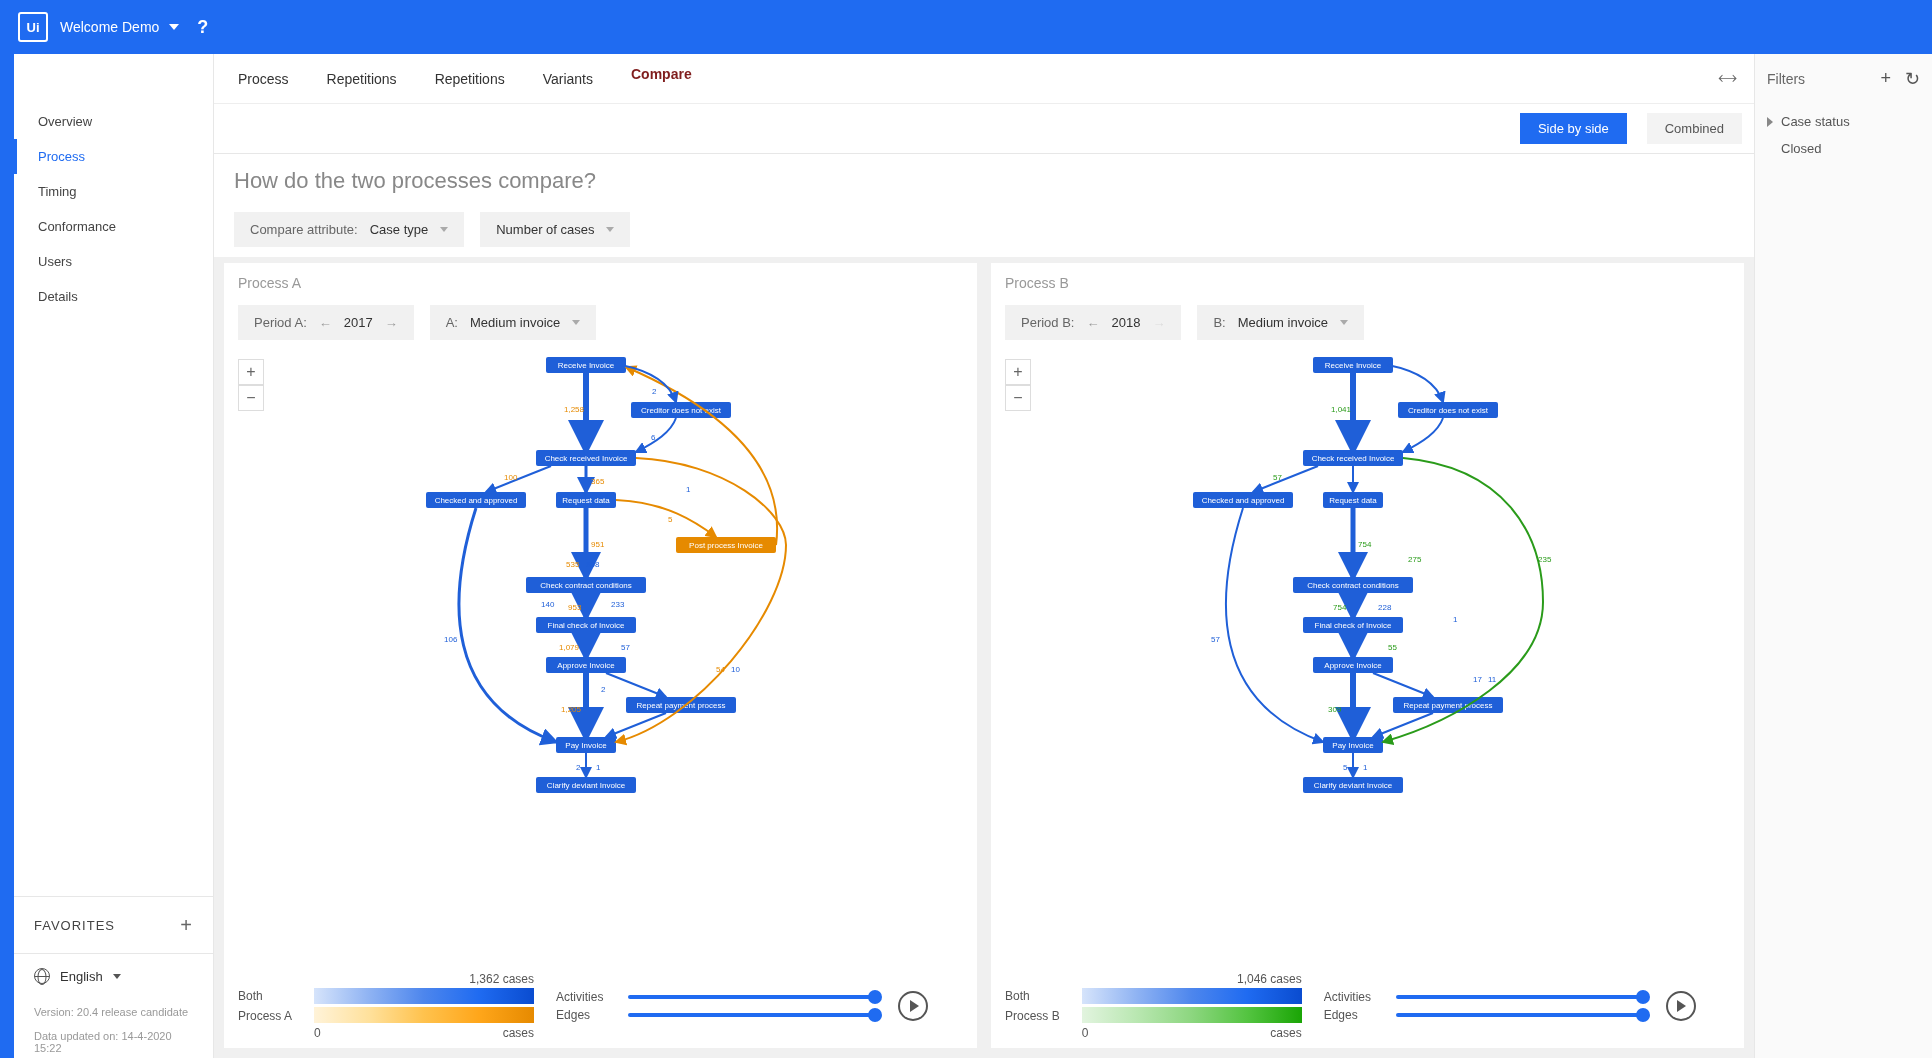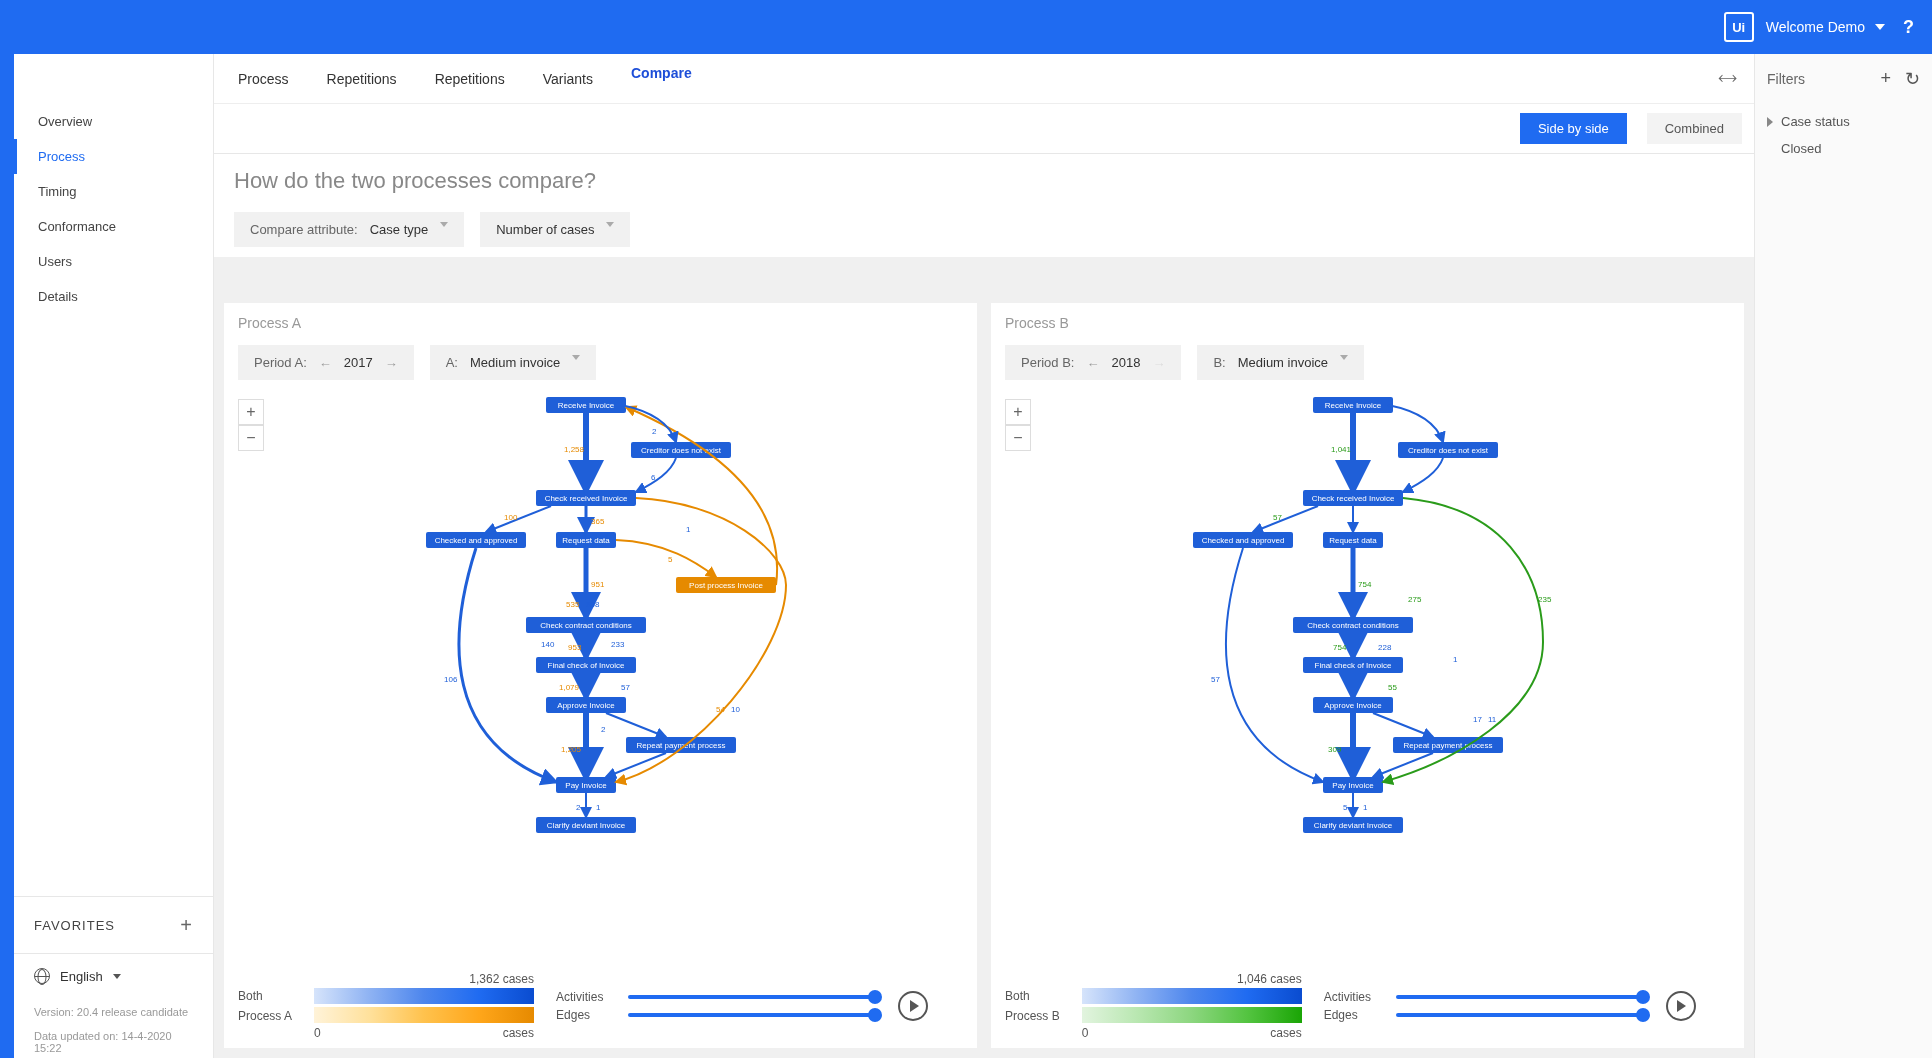--- a/index.html
+++ b/index.html
@@ -1,17 +1,17 @@
 <!DOCTYPE html>
 <html><head>
 <meta charset="utf-8">
 <style>
   * { box-sizing: border-box; margin: 0; padding: 0; }
   body { font-family: "Segoe UI", Arial, sans-serif; font-size: 13px; color: #333; background: #fff; width: 1932px; height: 1058px; overflow: hidden; }
-  .header { background: #1f6bf1; color: #fff; height: 54px; display: flex; align-items: center; padding: 0 18px; justify-content: flex-end; }
+  .header { background: #1f6bf1; color: #fff; height: 54px; display: flex; align-items: center; padding: 0 18px; }
   .logo { width: 30px; height: 30px; border: 2px solid #fff; border-radius: 3px; display:flex; align-items:center; justify-content:center; font-weight:bold; font-size:13px; margin-right: 12px; }
   .app-title { font-size: 20px; font-weight:600; flex:1; }
   .user-menu { display:flex; align-items:center; gap:10px; font-size:14px; cursor:pointer; }
   .caret-down { width:0;height:0;border-left:5px solid transparent;border-right:5px solid transparent;border-top:6px solid #fff; }
   .help-icon { font-size:18px; font-weight:bold; cursor:pointer; margin-left:18px; }
   .layout { display:flex; height: 1004px; }
   .sidebar-edge { width:14px; background:#1f6bf1; }
   .sidebar { width: 200px; background:#fff; border-right:1px solid #e7e7e7; display:flex; flex-direction:column;justify-content:flex-end; }
   .nav { padding-top: 50px; }
   .nav-item { padding: 10px 24px; cursor:pointer; color:#444; }
@@ -21,36 +21,36 @@
   .plus { font-size:20px; color:#666; cursor:pointer; line-height:1; }
   .lang { border-top:1px solid #e7e7e7; padding:14px 20px; display:flex; align-items:center; gap:10px; cursor:pointer; color:#333; }
   .globe { width:16px;height:16px;border:1.5px solid #555;border-radius:50%; position:relative; }
   .globe::before{content:"";position:absolute;top:0;left:50%;width:7px;height:14px;border:1.5px solid #555;border-radius:50%;transform:translateX(-50%);}
   .globe::after{content:"";position:absolute;top:50%;left:0;width:14px;height:0;border-top:1.5px solid #555;}
   .small-caret{width:0;height:0;border-left:4px solid transparent;border-right:4px solid transparent;border-top:5px solid #555;}
   .meta { padding: 8px 20px 4px; font-size:11px; color:#999; }
   .main { flex:1; display:flex; flex-direction:column; background:#f0f0f0; }
   .tabs { background:#fff; height:50px; display:flex; align-items:center; padding:0 20px; gap:30px; border-bottom:1px solid #eee; }
   .tab { padding:16px 4px; cursor:pointer; color:#333; font-size:14px; }
-  .tab.active { color:#1d4ed8; font-weight:600; border-bottom:5px solid #4d7c0f; padding-bottom:23px; }
+  .tab.active { color:#7f1d1d; font-weight:600; border-bottom:3px solid #4d7c0f; padding-bottom:23px; }
   .tabs-spacer{flex:1;}
   .expand-icon { font-size:18px; cursor:pointer; color:#666; transform:rotate(45deg); }
   .viewbar { background:#fff; height:50px; display:flex; align-items:center; justify-content:flex-end; padding:0 12px; border-bottom:1px solid #e7e7e7; gap:6px; }
   .btn { padding:8px 18px; font-size:13px; cursor:pointer; border:none;margin-left:14px; }
   .btn-primary { background:#1f6bf1; color:#fff; }
   .btn-ghost { background:#f3f3f3; color:#555; }
   .content { background:#fff; padding:14px 20px 10px; }
   .page-title { font-size:22px; color:#888; font-weight:400; margin-bottom:18px; }
   .selector-row { display:flex; gap:16px; }
-  .sel { background:#f1f1f1; padding:10px 16px; display:flex; gap:12px; font-size:13px; color:#555; cursor:pointer; }
+  .sel { background:#f1f1f1; padding:10px 16px; display:flex; align-items:center; gap:12px; font-size:13px; color:#555; cursor:pointer; }
   .sel-label { color:#666; }
   .sel-value { color:#333; }
   .small-caret-g{width:0;height:0;border-left:4px solid transparent;border-right:4px solid transparent;border-top:5px solid #aaa;}
   .processes { display:flex; gap:14px; padding:6px 10px 10px; background:#f0f0f0; flex:1; overflow:hidden; }
-  .panel { flex:1; background:#fff; display:flex; flex-direction:column; padding:12px 14px 8px; position:relative;margin-top:40px; }
+  .panel { flex:1; background:#fff; display:flex; flex-direction:column; padding:12px 14px 8px; position:relative; }
   .panel-title { color:#999; font-size:14px; margin-bottom:14px; }
   .period-row { display:flex; gap:16px; margin-bottom:8px; }
   .period-nav .arrow { color:#999; font-size:13px; }
   .zoom { position:absolute; top:96px; left:14px; display:flex; flex-direction:column; }
   .zoom button { width:26px;height:26px; background:#fff; border:1px solid #ddd; font-size:16px; cursor:pointer; color:#666; }
   .graph-wrap { flex:1; display:flex; justify-content:center; padding-top:4px; }
   .panel-footer { display:flex; align-items:center; gap:22px; padding-top:8px; }
   .legend-labels { font-size:12px; color:#555; line-height:20px; }
   .legend { width: 220px; }
   .grad-row { height:16px; margin-bottom:3px; }

